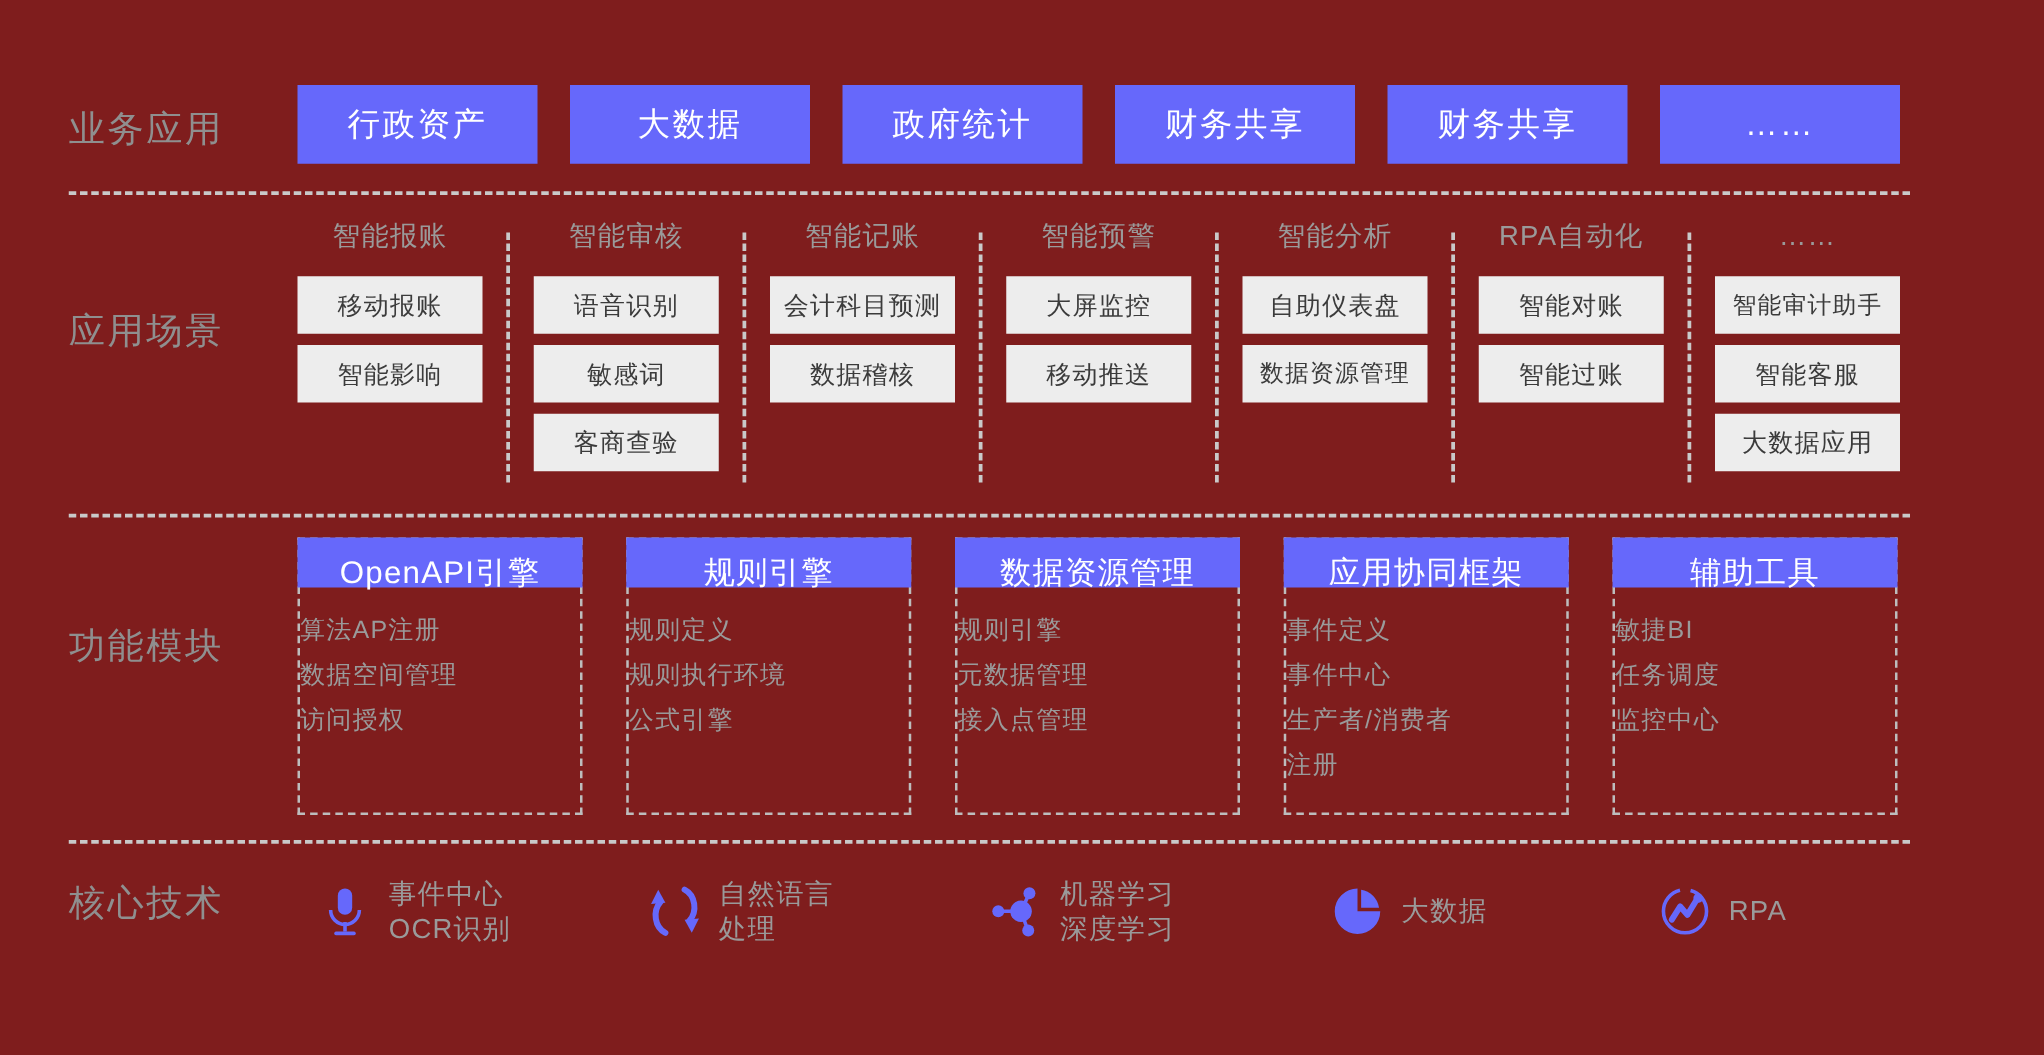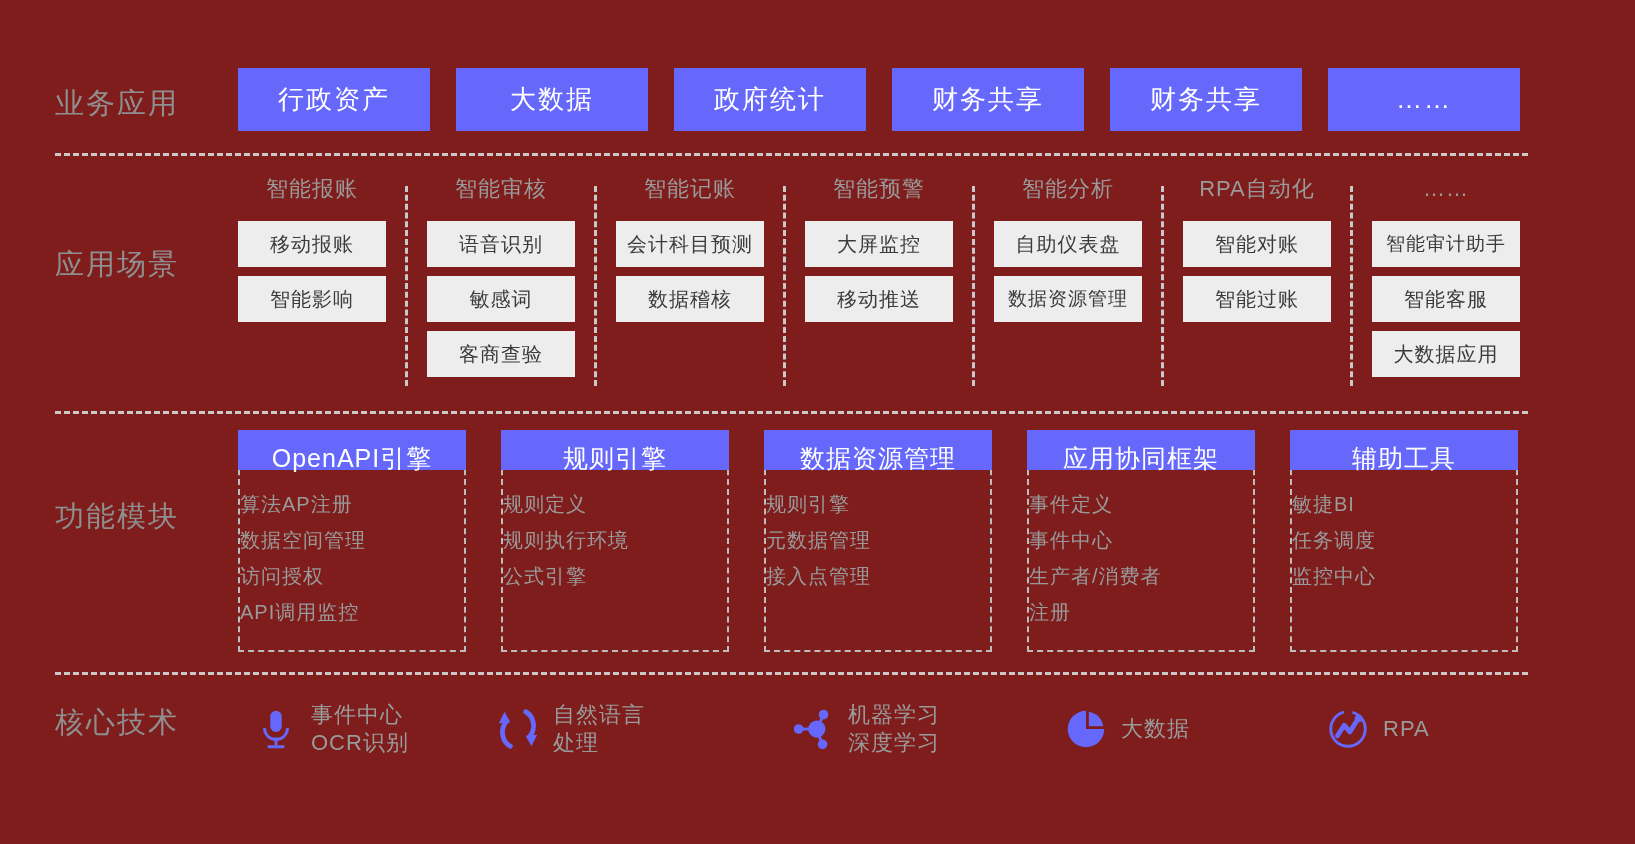--- a/index.html
+++ b/index.html
@@ -169,21 +169,20 @@
     <div class="scn-box">智能客服</div>
     <div class="scn-box">大数据应用</div>
   </div>
 
   <div class="mod-col" style="left:238px;width:228px;height:222px;">
     <div class="mod-head">OpenAPI引擎</div>
     <div class="mod-items">
       <div class="mod-item">算法AP注册</div>
       <div class="mod-item">数据空间管理</div>
       <div class="mod-item">访问授权</div>
-      <div class="mod-item">API调用监控</div>
     </div>
   </div>
 
   <div class="mod-col" style="left:501px;width:228px;height:222px;">
     <div class="mod-head">规则引擎</div>
     <div class="mod-items">
       <div class="mod-item">规则定义</div>
       <div class="mod-item">规则执行环境</div>
       <div class="mod-item">公式引擎</div>
     </div>
@@ -221,21 +220,21 @@
     <svg class="tech-icon" viewBox="0 0 48 48">
       <rect x="18" y="5" width="12" height="22" rx="6" fill="#6668fb"></rect>
       <path d="M12 23 a12 12 0 0 0 24 0" fill="none" stroke="#6668fb" stroke-width="3"></path>
       <rect x="22.5" y="33" width="3" height="8" fill="#6668fb"></rect>
       <rect x="15" y="41" width="18" height="3" rx="1.5" fill="#6668fb"></rect>
     </svg>
     <div class="tech-text">事件中心
 OCR识别</div>
   </div>
 
-  <div class="tech" style="left:495px;">
+  <div class="tech" style="left:517px;">
     <svg class="tech-icon" viewBox="0 0 48 48">
       <path d="M12 16 a14 16 0 0 0 4 26" fill="none" stroke="#6668fb" stroke-width="5" stroke-linecap="round"></path>
       <path d="M36 32 a14 16 0 0 0 -4 -26" fill="none" stroke="#6668fb" stroke-width="5" stroke-linecap="round"></path>
       <path d="M10 6 L16 17 L4 18 Z" fill="#6668fb"></path>
       <path d="M38 42 L32 31 L44 30 Z" fill="#6668fb"></path>
     </svg>
     <div class="tech-text">自然语言
 处理</div>
   </div>
 

